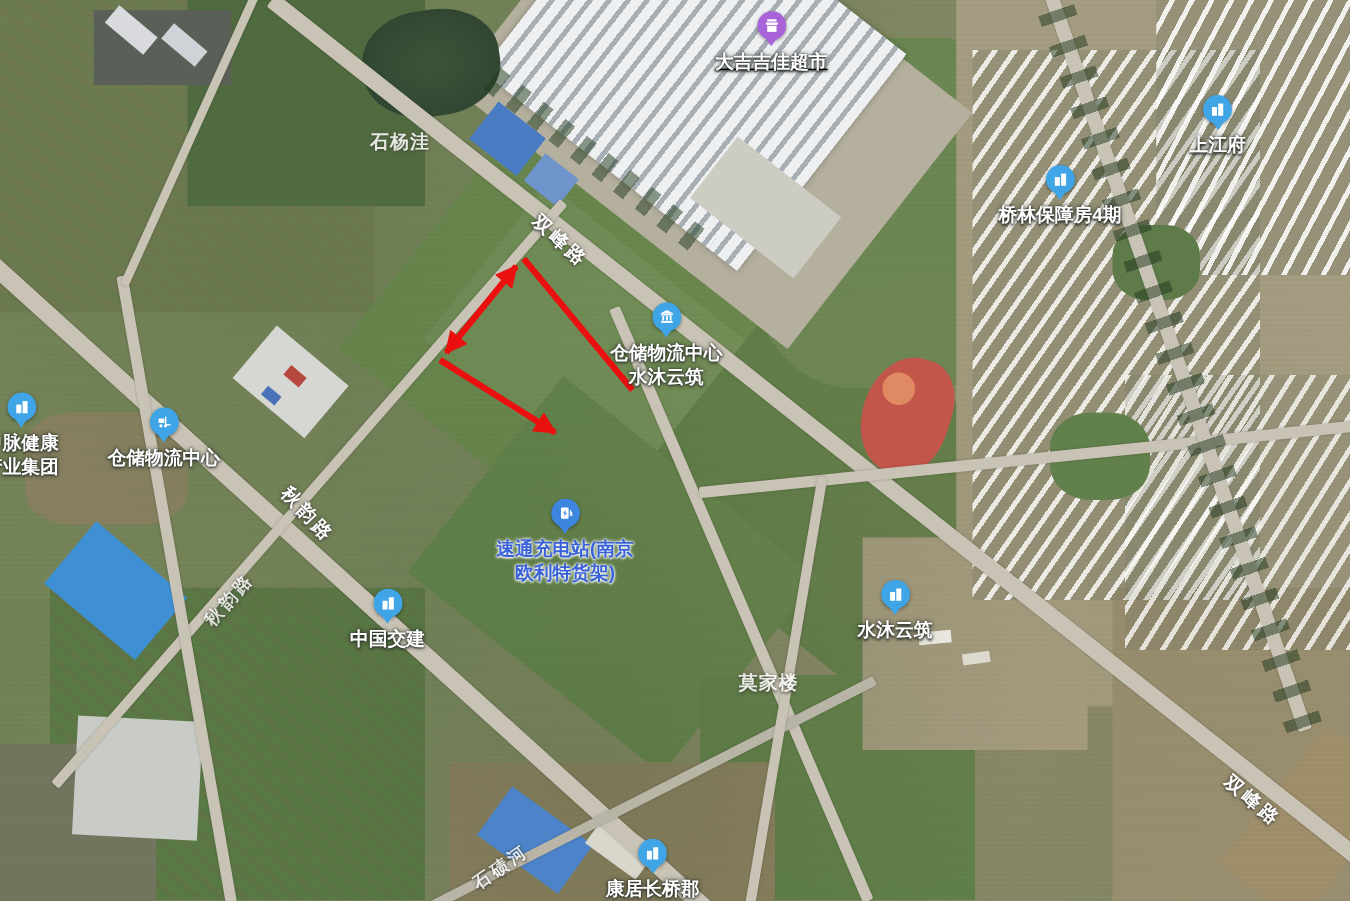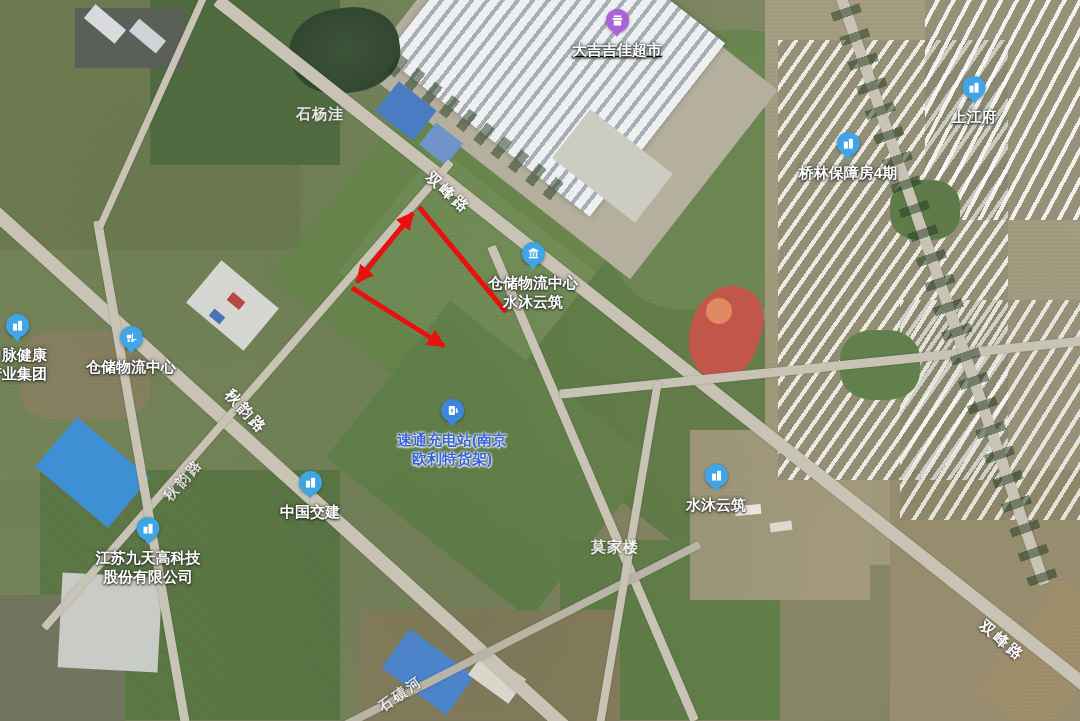--- a/index.html
+++ b/index.html
@@ -192,38 +192,37 @@
   </div>
   <div class="poi" style="left:310px;top:471px;">
     <span class="pin pin-blue">
         <svg viewBox="0 0 14 14" width="13" height="13" fill="#fff">
           <rect x="2.2" y="5" width="4.3" height="7.5"></rect>
           <rect x="7.6" y="2" width="4.3" height="10.5"></rect>
         </svg>
       </span>
     <span class="poi-label">中国交建</span>
   </div>
-  <div class="poi" style="left:148px;top:517px;">
-    <span class="pin pin-blue">
-        <svg viewBox="0 0 14 14" width="13" height="13" fill="#fff">
-          <rect x="2.2" y="5" width="4.3" height="7.5"></rect>
-          <rect x="7.6" y="2" width="4.3" height="10.5"></rect>
-        </svg>
-      </span>
-    <span class="poi-label">江苏九天高科技</span>
-    <span class="poi-label">股份有限公司</span>
-  </div>
   <div class="poi" style="left:716px;top:464px;">
     <span class="pin pin-blue">
         <svg viewBox="0 0 14 14" width="13" height="13" fill="#fff">
           <rect x="2.2" y="5" width="4.3" height="7.5"></rect>
           <rect x="7.6" y="2" width="4.3" height="10.5"></rect>
         </svg>
       </span>
     <span class="poi-label">水沐云筑</span>
+  </div>
+  <div class="poi" style="left:522px;top:671px;">
+    <span class="pin pin-blue">
+        <svg viewBox="0 0 14 14" width="13" height="13" fill="#fff">
+          <rect x="2.2" y="5" width="4.3" height="7.5"></rect>
+          <rect x="7.6" y="2" width="4.3" height="10.5"></rect>
+        </svg>
+      </span>
+    <span class="poi-label">康居长桥郡</span>
   </div>
 
   <div class="road-label" style="left:448px;top:193px;transform:translate(-50%,-50%) rotate(42deg);">双峰路</div>
   <div class="road-label" style="left:246px;top:412px;transform:translate(-50%,-50%) rotate(47deg);">秋韵路</div>
   <div class="road-label faint" style="left:184px;top:480px;transform:translate(-50%,-50%) rotate(-49deg);">秋韵路</div>
   <div class="road-label" style="left:1002px;top:641px;transform:translate(-50%,-50%) rotate(40deg);">双峰路</div>
   <div class="road-label faint" style="left:401px;top:694px;transform:translate(-50%,-50%) rotate(-35deg);">石碛河</div>
 
   <div class="area-label" style="left:320px;top:114px;">石杨洼</div>
   <div class="area-label" style="left:615px;top:547px;">莫家楼</div>

